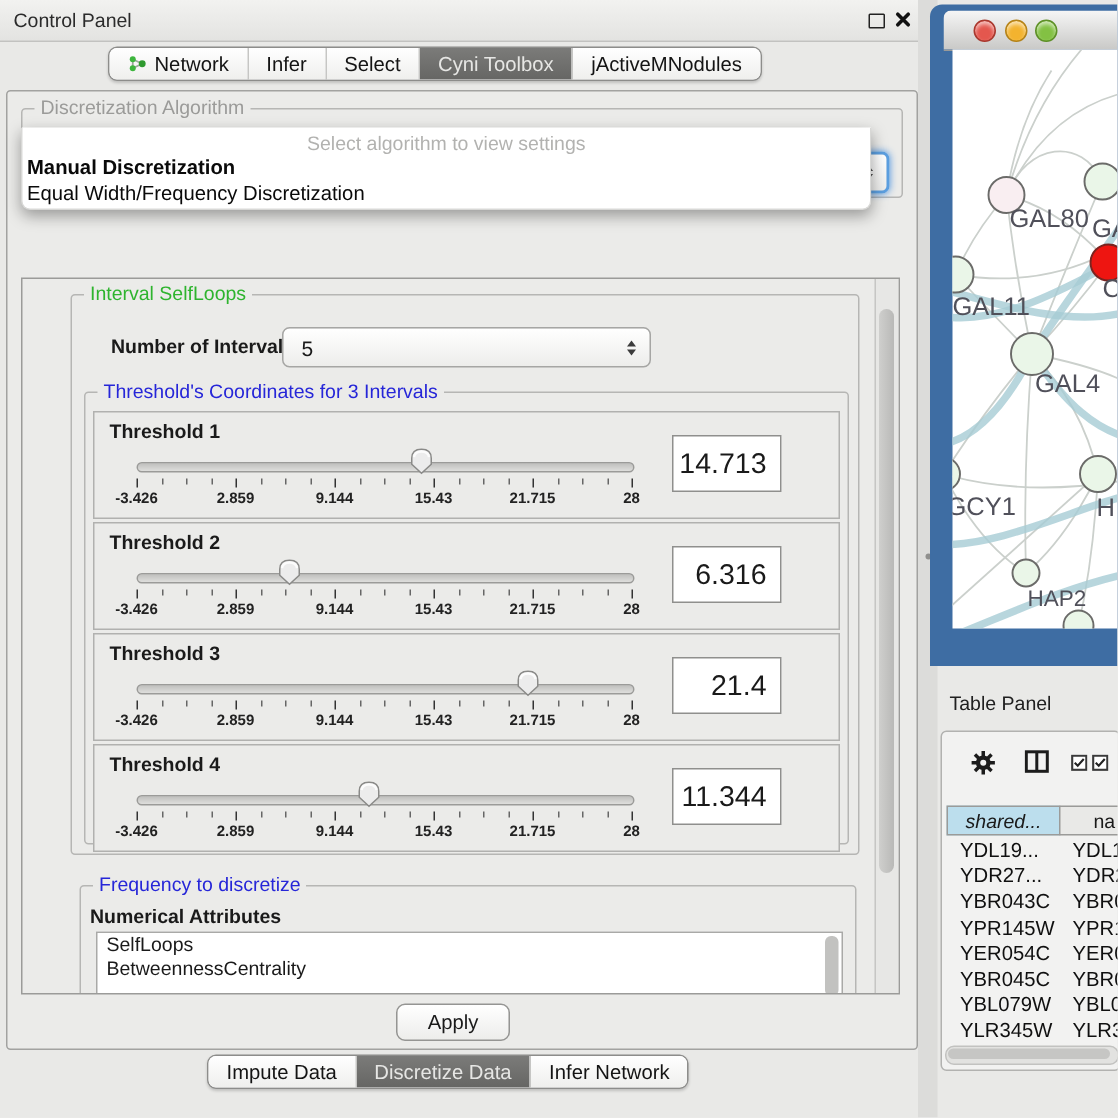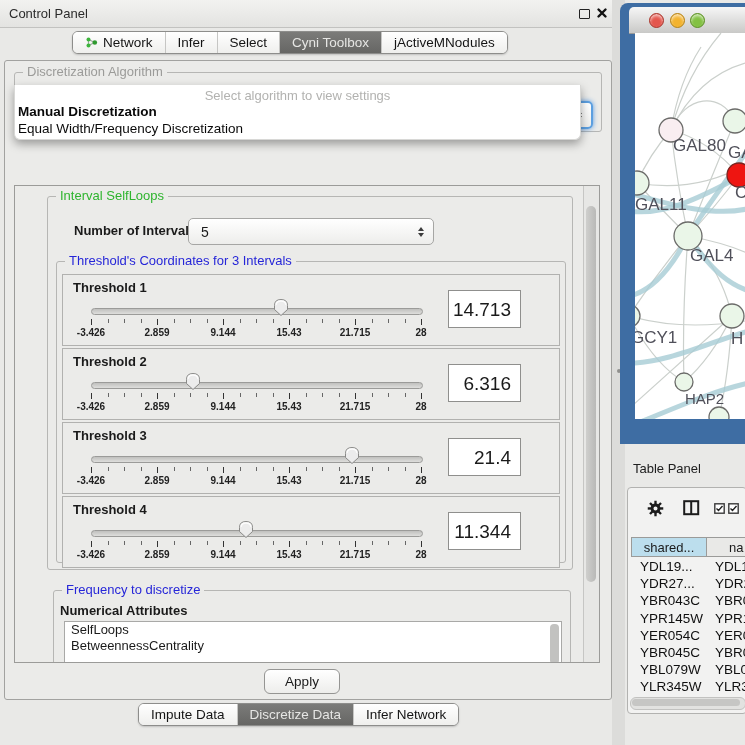--- a/index.html
+++ b/index.html
@@ -95,21 +95,21 @@
 
   
   #tp-title{left:633px;top:461px;font-size:13px;color:#202020;}
   #table-subpanel{left:627px;top:487px;width:118px;height:225px;background:#f2f2f1;border:1px solid #b2b2b0;border-radius:4px;overflow:hidden;}
   .tool-icon{position:absolute;top:12px;}
   #gear-icon{left:19px;}
   #col-icon{left:55px;}
   #cb1{left:86px;top:15px;}
   #cb2{left:100px;top:15px;}
   .hcell{position:absolute;top:49px;height:20px;border:1px solid #9b9b99;box-sizing:border-box;font-size:13px;text-align:center;line-height:19px;}
-  #hcell1{left:3px;width:76px;background:#bcdeed;}
+  #hcell1{left:3px;width:76px;background:#bcdeed;font-style:italic;}
   #hcell2{left:78px;width:45px;background:#e9e9e7;text-align:left;padding-left:22px;}
   #trows{position:absolute;left:3px;top:70px;width:115px;height:138px;overflow:hidden;}
   .trow{position:relative;height:17.2px;font-size:13.5px;color:#101010;}
   .tc1{position:absolute;left:9px;top:1px;}
   .tc2{position:absolute;left:84px;top:1px;white-space:nowrap;}
   #hscroll{position:absolute;left:2px;top:209px;width:114px;height:11px;background:#e2e2e0;border:1px solid #c2c2c0;border-radius:6px;}
   #hscroll-thumb{position:absolute;left:1px;top:1px;width:108px;height:7px;border-radius:4px;background:#c6c6c4;}
 
   svg{display:block;}
   text{font-family:"Liberation Sans","DejaVu Sans",sans-serif;}

